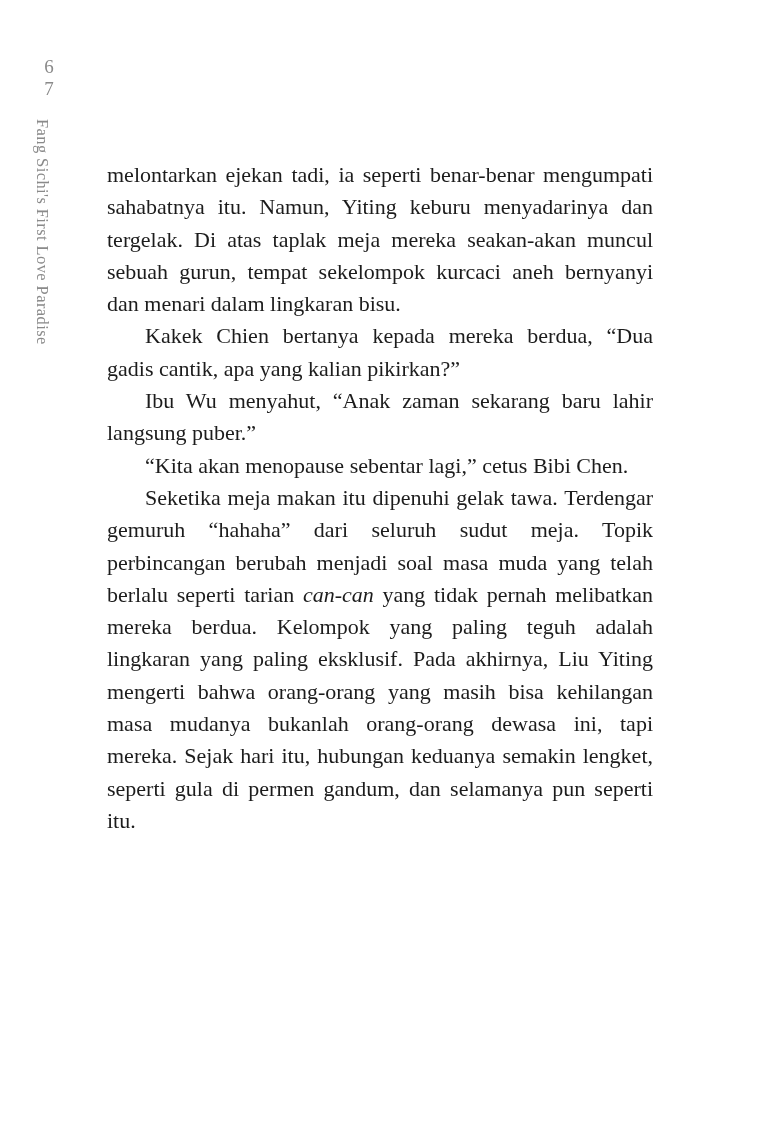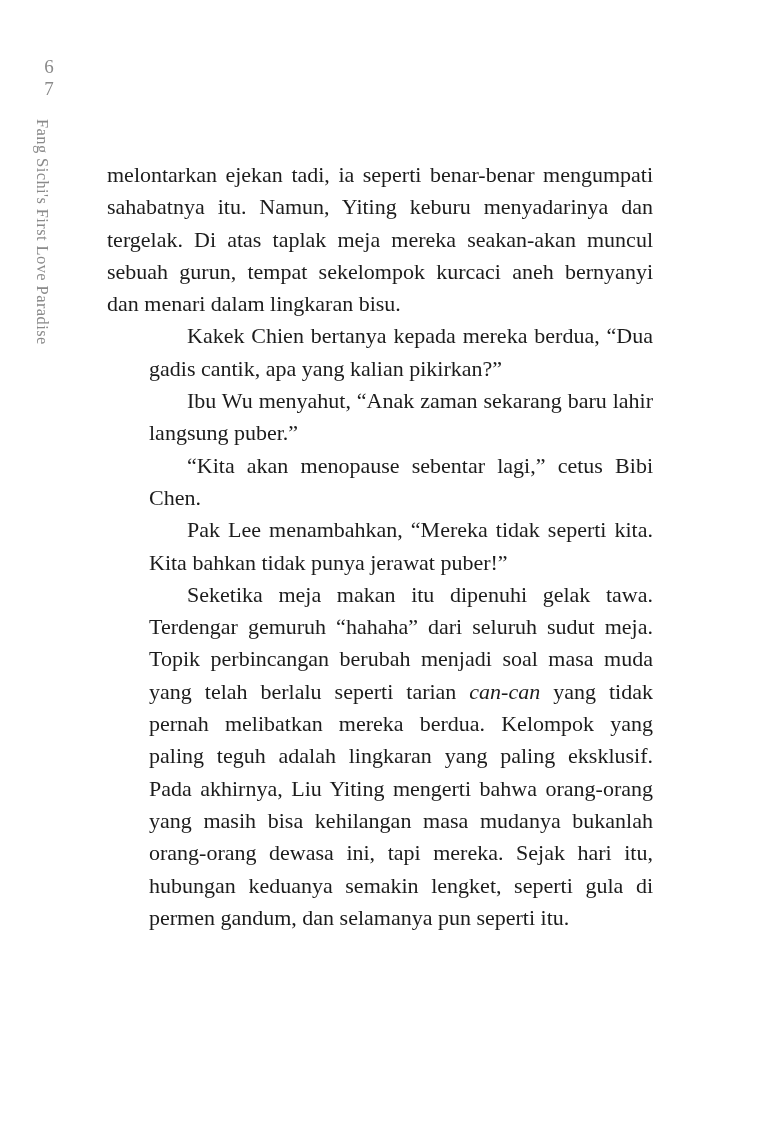--- a/index.html
+++ b/index.html
@@ -49,37 +49,36 @@
     width: 546px;
     color: #1c1c1c;
     font-size: 22px;
     line-height: 32.3px;
     text-align: justify;
   }
   .text-block p {
     margin: 0;
     padding: 0;
   }
-  .text-block p.indent { text-indent: 38px; margin-left: 42px; }
+  .text-block p.indent { text-indent: 38px; }
   .text-block i { }
 </style>
 </head>
 <body>
 
 <div class="page">
 
   <div class="page-number">
     <span>6</span>
     <span>7</span>
   </div>
 
   <div class="running-head">Fang Sichi's First Love Paradise</div>
 
   <div class="text-block">
     <p><span>melontarkan ejekan tadi, ia seperti benar-benar mengumpati sahabatnya itu. Namun, Yiting keburu menyadarinya dan tergelak. Di atas taplak meja mereka seakan-akan muncul sebuah gurun, tempat sekelompok kurcaci aneh bernyanyi dan menari dalam lingkaran bisu.</span></p>
     <p class="indent"><span>Kakek Chien bertanya kepada mereka berdua, “Dua gadis cantik, apa yang kalian pikirkan?”</span></p>
     <p class="indent"><span>Ibu Wu menyahut, “Anak zaman sekarang baru lahir langsung puber.”</span></p>
     <p class="indent"><span>“Kita akan menopause sebentar lagi,” cetus Bibi Chen.</span></p>
-    <p class="indent"><span>Pak Lee menambahkan, “Mereka tidak seperti kita. Kita bahkan tidak punya jerawat puber!”</span></p>
     <p class="indent"><span>Seketika meja makan itu dipenuhi gelak tawa. Terdengar gemuruh “hahaha” dari seluruh sudut meja. Topik perbincangan berubah menjadi soal masa muda yang telah berlalu seperti tarian </span><i>can-can</i><span> yang tidak pernah melibatkan mereka berdua. Kelompok yang paling teguh adalah lingkaran yang paling eksklusif. Pada akhirnya, Liu Yiting mengerti bahwa orang-orang yang masih bisa kehilangan masa mudanya bukanlah orang-orang dewasa ini, tapi mereka. Sejak hari itu, hubungan keduanya semakin lengket, seperti gula di permen gandum, dan selamanya pun seperti itu.</span></p>
   </div>
 
 </div>
 
 </body></html>

